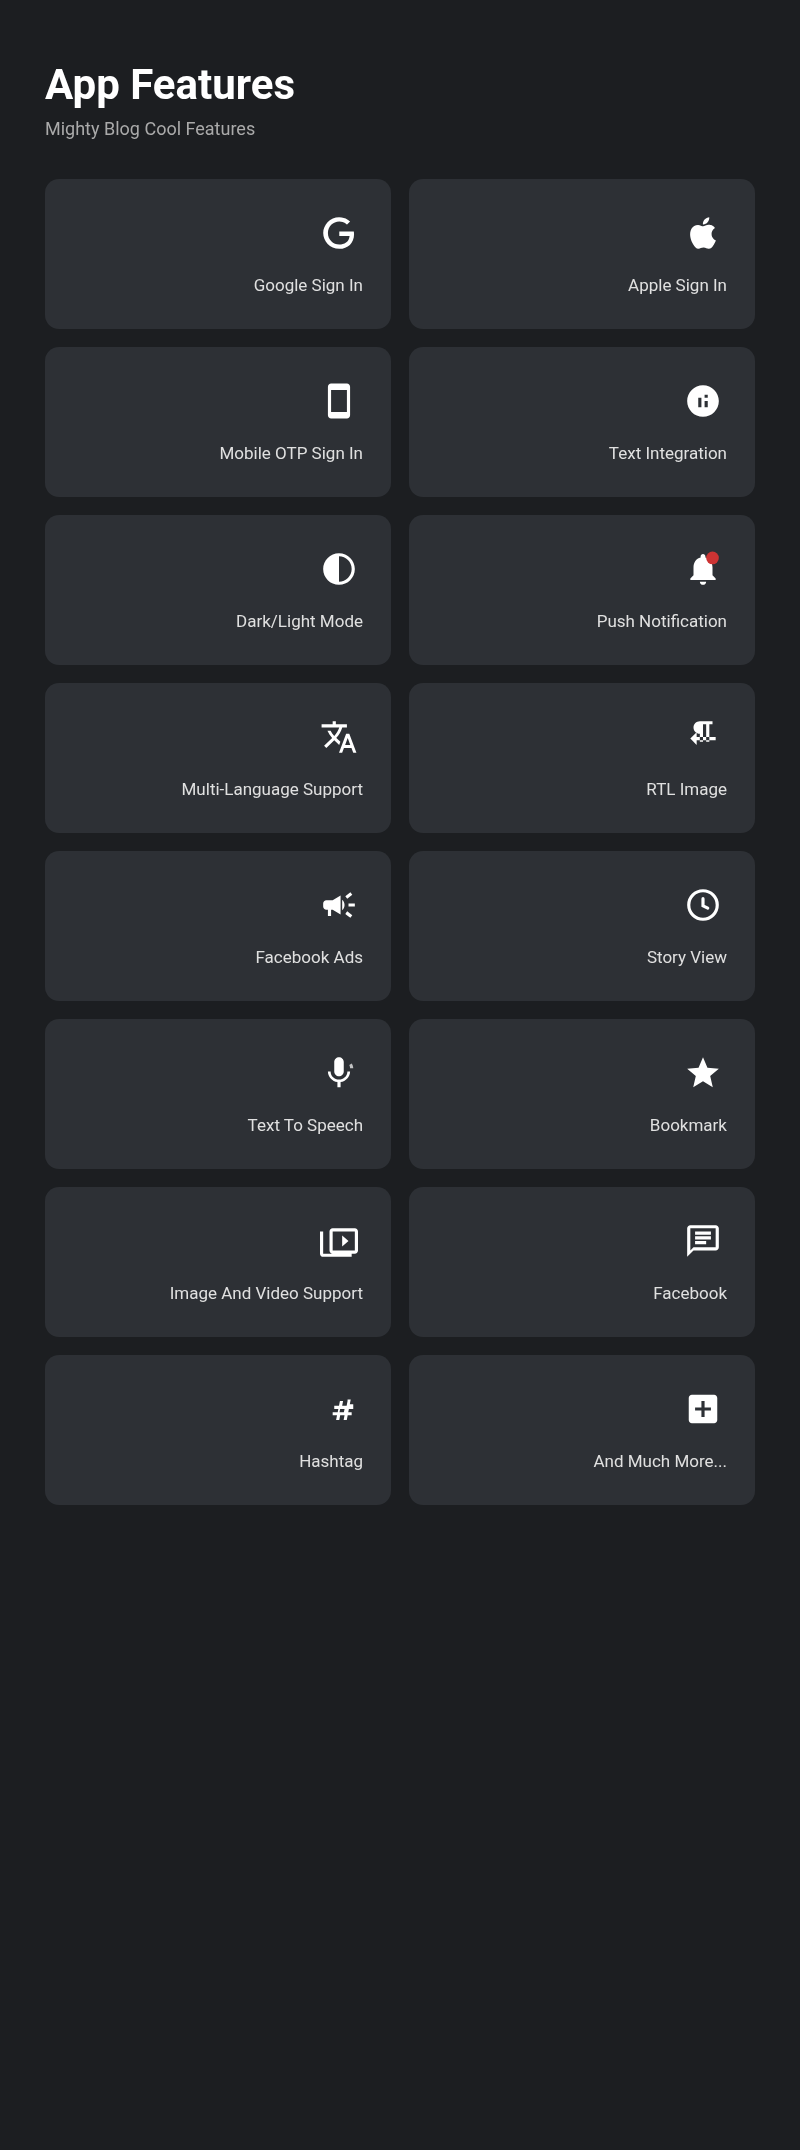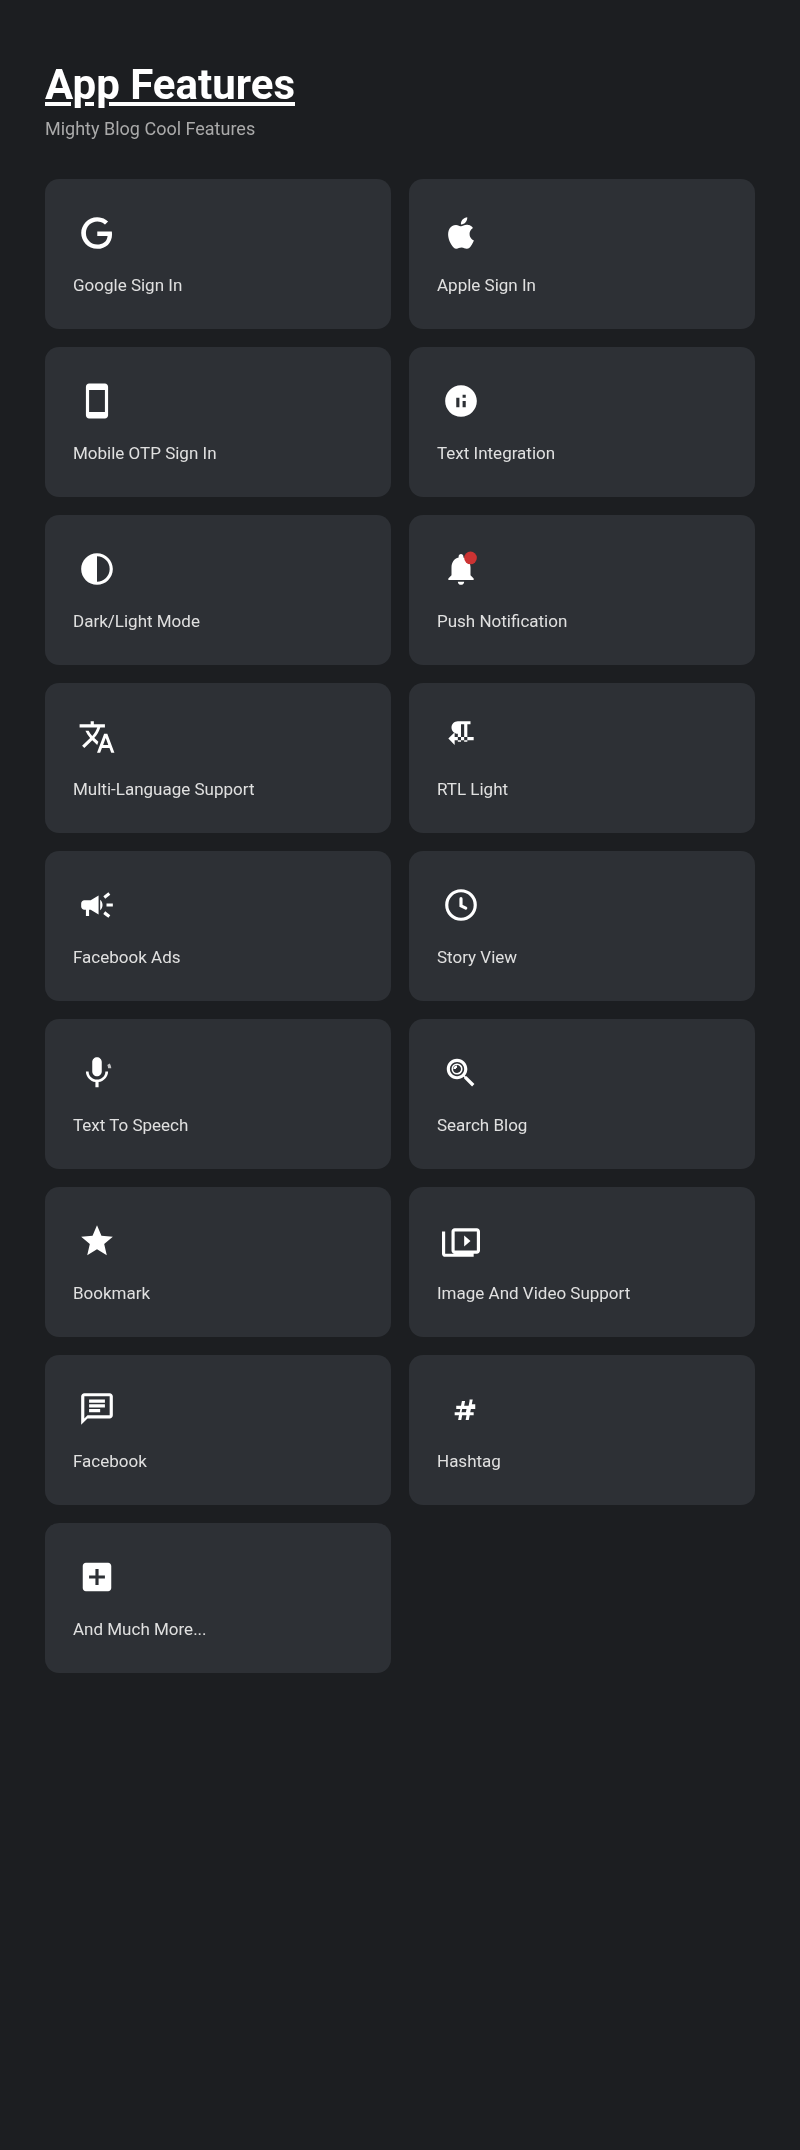--- a/index.html
+++ b/index.html
@@ -23,21 +23,20 @@
     .header {
       margin-bottom: 40px;
     }
 
     .page-title {
       font-size: 42px;
       font-weight: 700;
       color: #ffffff;
       line-height: 1.2;
       margin-bottom: 8px;
-      text-decoration: underline;
     }
 
     .page-subtitle {
       font-size: 18px;
       color: #aaaaaa;
       font-weight: 400;
     }
 
     .features-grid {
       display: grid;
@@ -45,21 +44,21 @@
       gap: 18px;
       margin-top: 20px;
     }
 
     .feature-card {
       background-color: #2d3035;
       border-radius: 14px;
       padding: 30px 28px 28px 28px;
       display: flex;
       flex-direction: column;
-      align-items: flex-start;
+      align-items: flex-end;
       min-height: 150px;
     }
 
     .feature-icon {
       width: 48px;
       height: 48px;
       display: flex;
       align-items: center;
       justify-content: center;
       margin-bottom: 18px;
@@ -144,21 +143,21 @@
           </svg>
         </div>
         <span class="feature-label">Multi-Language Support</span>
       </div>
       <div class="feature-card">
         <div class="feature-icon">
           <svg viewBox="0 0 24 24" fill="white" width="38" height="38">
             <path d="M10 10v5h2V4h2v11h2V4h2V2h-8C7.79 2 6 3.79 6 6s1.79 4 4 4zm-2 7l-4-4 4-4v3h12v2H8v3z"></path>
           </svg>
         </div>
-        <span class="feature-label">RTL Light</span>
+        <span class="feature-label">RTL Image</span>
       </div>
       <div class="feature-card">
         <div class="feature-icon">
           <svg width="38" height="38" viewBox="0 0 24 24" fill="white">
             <path d="M18 11v2h4v-2h-4zm-2 6.61c.96.71 2.21 1.65 3.2 2.39.4-.53.8-1.07 1.2-1.6-.99-.74-2.24-1.68-3.2-2.4-.4.54-.8 1.08-1.2 1.61zM20.4 5.6c-.4-.53-.8-1.07-1.2-1.6-.99.74-2.24 1.68-3.2 2.4.4.53.8 1.07 1.2 1.6.96-.72 2.21-1.65 3.2-2.4zM4 9c-1.1 0-2 .9-2 2v2c0 1.1.9 2 2 2h1v4h2v-4h1l5 3V6L8 9H4zm11.5 3c0-1.33-.58-2.53-1.5-3.35v6.69c.92-.81 1.5-2.01 1.5-3.34z"></path>
           </svg>
         </div>
         <span class="feature-label">Facebook Ads</span>
       </div>
       <div class="feature-card">
@@ -174,30 +173,20 @@
         <div class="feature-icon">
           <svg viewBox="0 0 24 24" fill="white" width="38" height="38">
             <path d="M12 14c1.66 0 3-1.34 3-3V5c0-1.66-1.34-3-3-3S9 3.34 9 5v6c0 1.66 1.34 3 3 3zm5.3-3c0 3-2.54 5.1-5.3 5.1S6.7 14 6.7 11H5c0 3.41 2.72 6.23 6 6.72V21h2v-3.28c3.28-.48 6-3.3 6-6.72h-1.7z"></path>
             <path d="M20 6l-1.5 1c.3.6.5 1.3.5 2h2c0-1.1-.4-2.1-1-3z" opacity="0.7"></path>
           </svg>
         </div>
         <span class="feature-label">Text To Speech</span>
       </div>
       <div class="feature-card">
         <div class="feature-icon">
-          <svg viewBox="0 0 24 24" fill="white" width="38" height="38">
-            <path d="M15.5 14h-.79l-.28-.27C15.41 12.59 16 11.11 16 9.5 16 5.91 13.09 3 9.5 3S3 5.91 3 9.5 5.91 16 9.5 16c1.61 0 3.09-.59 4.23-1.57l.27.28v.79l5 4.99L20.49 19l-4.99-5zm-6 0C7.01 14 5 11.99 5 9.5S7.01 5 9.5 5 14 7.01 14 9.5 11.99 14 9.5 14z"></path>
-            <path d="M9.5 9.5m-3 0a3 3 0 1 0 6 0a3 3 0 1 0 -6 0" fill="none" stroke="white"></path>
-            <path d="M8 9.5c0-.83.67-1.5 1.5-1.5" stroke="white" stroke-width="1.5" fill="none"></path>
-          </svg>
-        </div>
-        <span class="feature-label">Search Blog</span>
-      </div>
-      <div class="feature-card">
-        <div class="feature-icon">
           <svg width="38" height="38" viewBox="0 0 24 24" fill="white">
             <path d="M12 17.27L18.18 21l-1.64-7.03L22 9.24l-7.19-.61L12 2 9.19 8.63 2 9.24l5.46 4.73L5.82 21z"></path>
           </svg>
         </div>
         <span class="feature-label">Bookmark</span>
       </div>
       <div class="feature-card">
         <div class="feature-icon">
           <svg viewBox="0 0 24 24" fill="white" width="38" height="38">
             <path d="M2 6H0v5h.01L0 20c0 1.1.9 2 2 2h18v-2H2V6zm20-2H8c-1.1 0-2 .9-2 2v12c0 1.1.9 2 2 2h14c1.1 0 2-.9 2-2V6c0-1.1-.9-2-2-2zm0 14H8V6h14v12zm-8-2.47V8.47L18 12z"></path>

